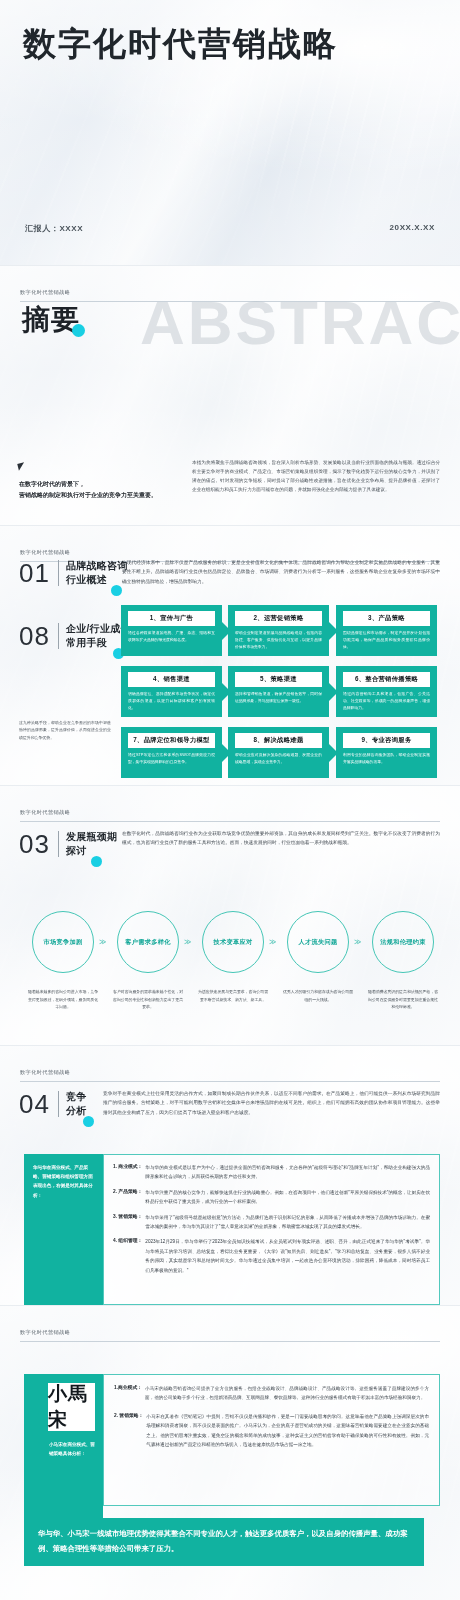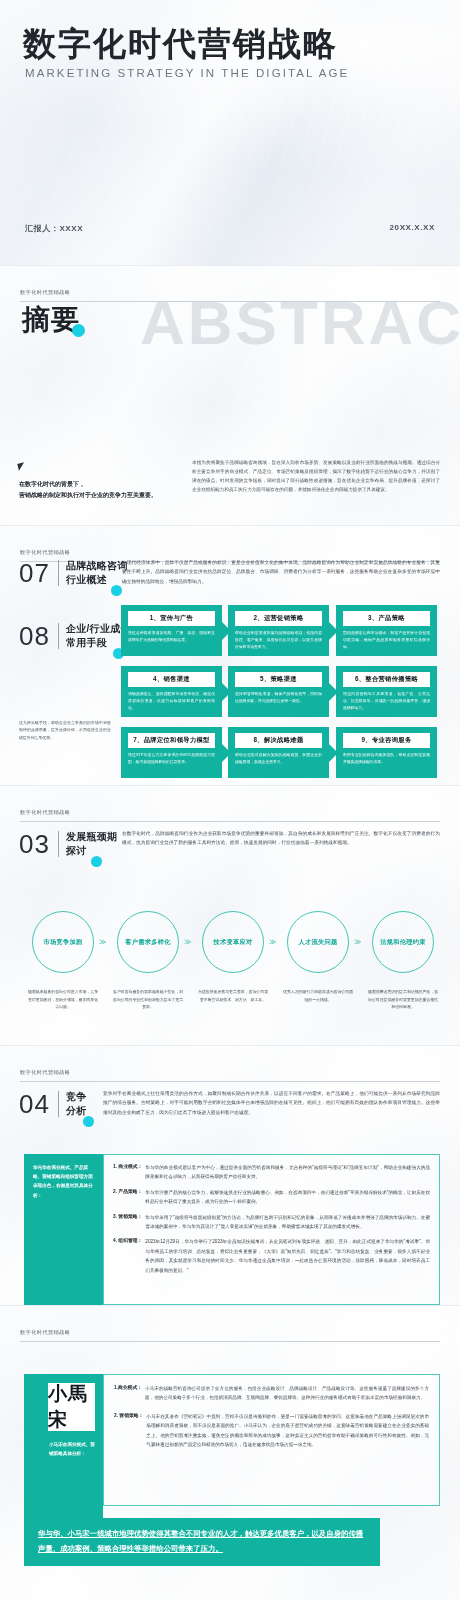--- a/index.html
+++ b/index.html
@@ -229,21 +229,20 @@
 </head>
 <body>
 
 <div class="deck">
 
   <div class="slide cover">
     <div class="bg"></div>
     <div class="veil"></div>
     <div class="content">
       <div class="cover-title">数字化时代营销战略</div>
-      <div class="cover-sub">MARKETING STRATEGY IN THE DIGITAL AGE</div>
       <div class="cover-presenter">汇报人：XXXX</div>
       <div class="cover-date">20XX.X.XX</div>
     </div>
   </div>
 
   <div class="slide">
     <div class="bg"></div>
     <div class="veil"></div>
     <div class="content">
       <div class="sheader">
@@ -261,21 +260,21 @@
 
   <div class="slide">
     <div class="bg"></div>
     <div class="veil"></div>
     <div class="content">
       <div class="sheader">
         <span>数字化时代营销战略</span>
       </div>
 
       <div class="numblock" style="left:19px; top:33px;">
-        <div class="num">07</div>
+        <div class="num">01</div>
         <div class="vbar"></div>
         <div class="lbl" style="white-space:pre-line">品牌战略咨询
 行业概述</div>
         <div class="dot-teal" style="left:92px; top:26px; width:11px; height:11px;"></div>
       </div>
       <div class="secpara" style="left:122px; top:32px; width:318px;">在现代经济体系中，品牌不仅是产品或服务的标识，更是企业价值和文化的集中体现。品牌战略咨询作为帮助企业制定和实施品牌战略的专业服务，其重要性不断上升。品牌战略咨询行业提供包括品牌定位、品牌整合、市场调研、消费者行为分析等一系列服务，这些服务帮助企业在复杂多变的市场环境中确立独特的品牌地位，增强品牌影响力。</div>
 
       <div class="numblock" style="left:19px; top:96px;">
         <div class="num">08</div>
         <div class="vbar"></div>
@@ -452,17 +451,17 @@
         <div class="litem" style="margin-bottom:9px;">
           <div class="lnum">1.商业模式：</div>
           <div class="ltxt">小马宋的战略营销咨询公司提供了全方位的服务，包括企业战略设计、品牌战略设计、产品战略设计等。这些服务涵盖了品牌建设的多个方面，他的公司策略于多个行业，包括新消费品牌、互联网品牌、餐饮品牌等。这种跨行业的服务模式有助于积累丰富的市场经验和洞察力。</div>
         </div>
         <div class="litem">
           <div class="lnum">2. 营销策略：</div>
           <div class="ltxt">小马宋在其著作《营销笔记》中提到，营销不仅仅是传播和炒作，更是一门需要战略思考的学问。这意味着他在产品策略上强调深层次的市场理解和消费者洞察，而不仅仅是表面的推广。小马宋认为，企业的底子是营销成功的关键，这意味着营销策略需要建立在企业坚实的基础之上。他的营销思考注重实效，避免空泛的概念和简单的成功故事，这种实证主义的营销哲学有助于确保策略的可行性和有效性。例如，元气森林通过创新的产品定位和精准的市场切入，迅速在健康饮品市场占据一席之地。</div>
         </div>
       </div>
 
-      <div class="bottombanner" style="left:24px; top:212px; width:356px;text-decoration:underline;">华与华、小马宋一线城市地理优势使得其整合不同专业的人才，触达更多优质客户，以及自身的传播声量、成功案例、策略合理性等举措给公司带来了压力。</div>
+      <div class="bottombanner" style="left:24px; top:212px; width:400px;">华与华、小马宋一线城市地理优势使得其整合不同专业的人才，触达更多优质客户，以及自身的传播声量、成功案例、策略合理性等举措给公司带来了压力。</div>
     </div>
   </div>
 
 </div>
 
 </body></html>

